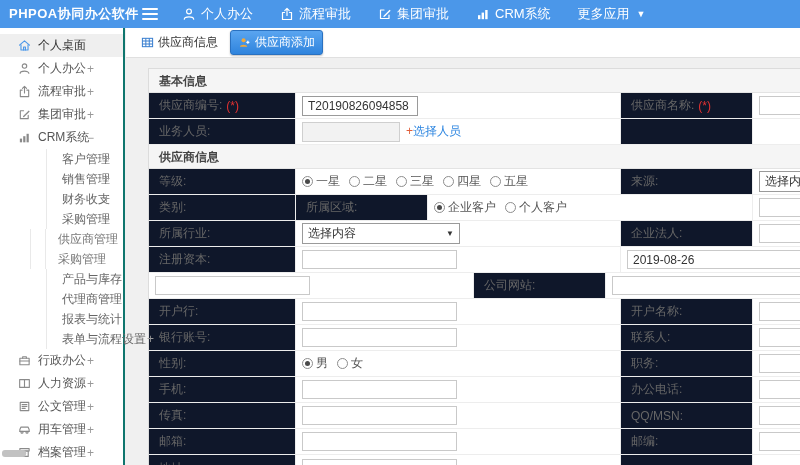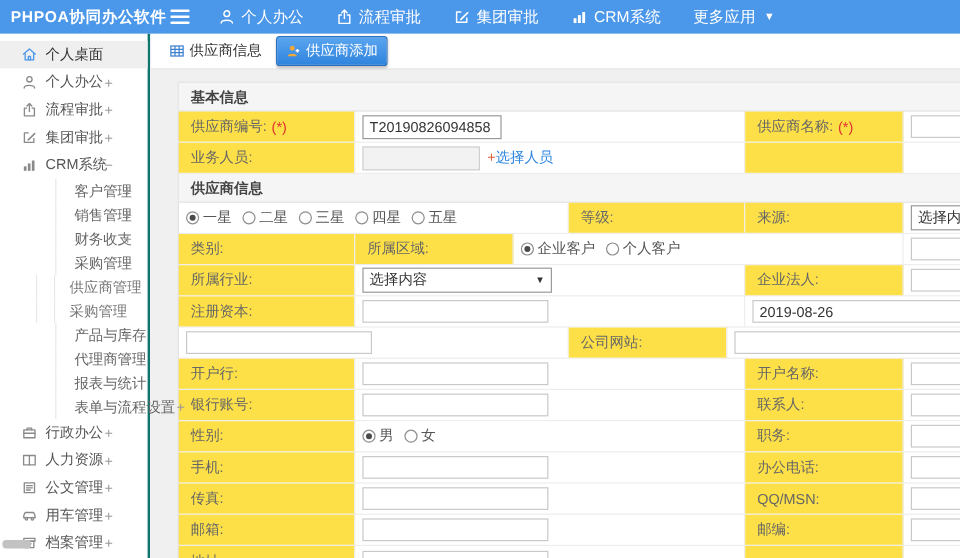--- a/index.html
+++ b/index.html
@@ -37,21 +37,21 @@
   .tab .icon { width:13px; height:13px; }
   .tab.active { color:#fff; background:linear-gradient(#5aa5f0,#2f84dd); border:1px solid #2a71c0; box-shadow:0 1px 2px rgba(0,0,0,.25);justify-content:space-between; }
 
   .content { position:absolute; left:126px; top:58px; right:0; bottom:0; background:#f0f0f0; }
   .form-panel { position:absolute; left:22px; top:10px; width:1060px; background:#fff; border:1px solid #dcdcdc; }
 
   .sec-header { height:24px; line-height:24px; padding-left:10px; background:#f5f5f5; border-bottom:1px solid #e3e3e3; color:#444; font-weight:bold; }
   .f-row { display:flex; height:26px; border-bottom:1px solid #ededed; align-items:stretch; }
   .f-row:last-child { border-bottom:none; }
   .cell { display:flex; align-items:center; }
-  .cell-lab { background:#fde047; border-right:1px solid #ededed; padding-left:10px; color:#666;align-items:center; }
+  .cell-lab { background:#0f172a; border-right:1px solid #ededed; padding-left:10px; color:#666;align-items:center; }
   .cell-lab.c1 { width:147px; }
   .cell-lab.c3 { width:132px; }
   .cell-fld { padding-left:2px; border-right:1px solid #ededed; }
   .cell-fld.c2 { width:325px; }
   .cell-fld.c4 { width:308px; border-right:none; }
   .req { color:#e03131; margin-left:4px; }
 
   .f-input { height:20px; border:1px solid #9a9a9a; font-family:inherit; font-size:12px; padding:0 5px; color:#333; background:#fff; }
   .f-input.soft { border-color:#c9c9c9; height:19px; }
   .f-input.dis { background:#f2f2f2; border-color:#cfcfcf; }
@@ -320,20 +320,23 @@
           <input class="f-input dis" disabled="" style="width: 98px; margin-left: 4px;">
           <a class="pick-link"><span class="plus">+</span><span>选择人员</span></a>
         </div>
         <div class="cell cell-lab c3">
           <span></span>
         </div>
         <div class="cell cell-fld c4"></div>
       </div>
       <div class="sec-header">供应商信息</div>
       <div class="f-row">
+        <div class="cell cell-lab c1">
+          <span>等级:</span>
+        </div>
         <div class="cell cell-fld c2">
           <div class="radios" style="margin-left: 4px;">
             <span class="radio-opt">
               <span class="rdot on"></span>
               <span>一星</span>
             </span>
             <span class="radio-opt">
               <span class="rdot"></span>
               <span>二星</span>
             </span>
@@ -343,23 +346,20 @@
             </span>
             <span class="radio-opt">
               <span class="rdot"></span>
               <span>四星</span>
             </span>
             <span class="radio-opt">
               <span class="rdot"></span>
               <span>五星</span>
             </span>
           </div>
-        </div>
-        <div class="cell cell-lab c1">
-          <span>等级:</span>
         </div>
         <div class="cell cell-lab c3">
           <span>来源:</span>
         </div>
         <div class="cell cell-fld c4">
           <div class="f-select" style="width: 290px; margin-left: 4px;">
             <span>选择内容</span>
           </div>
         </div>
       </div>

